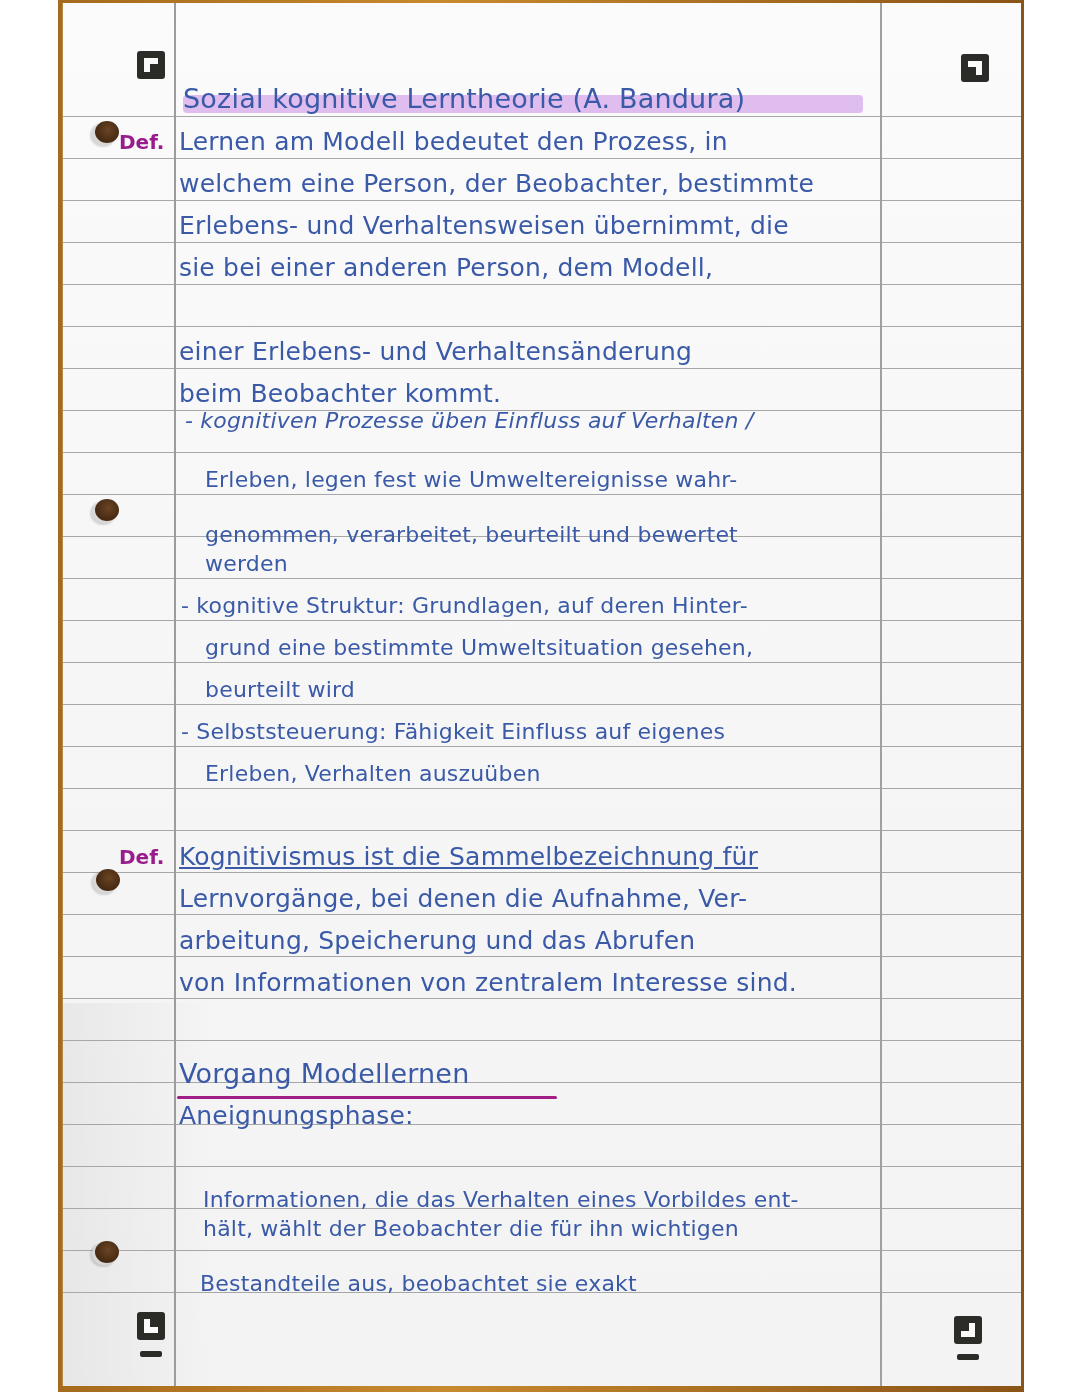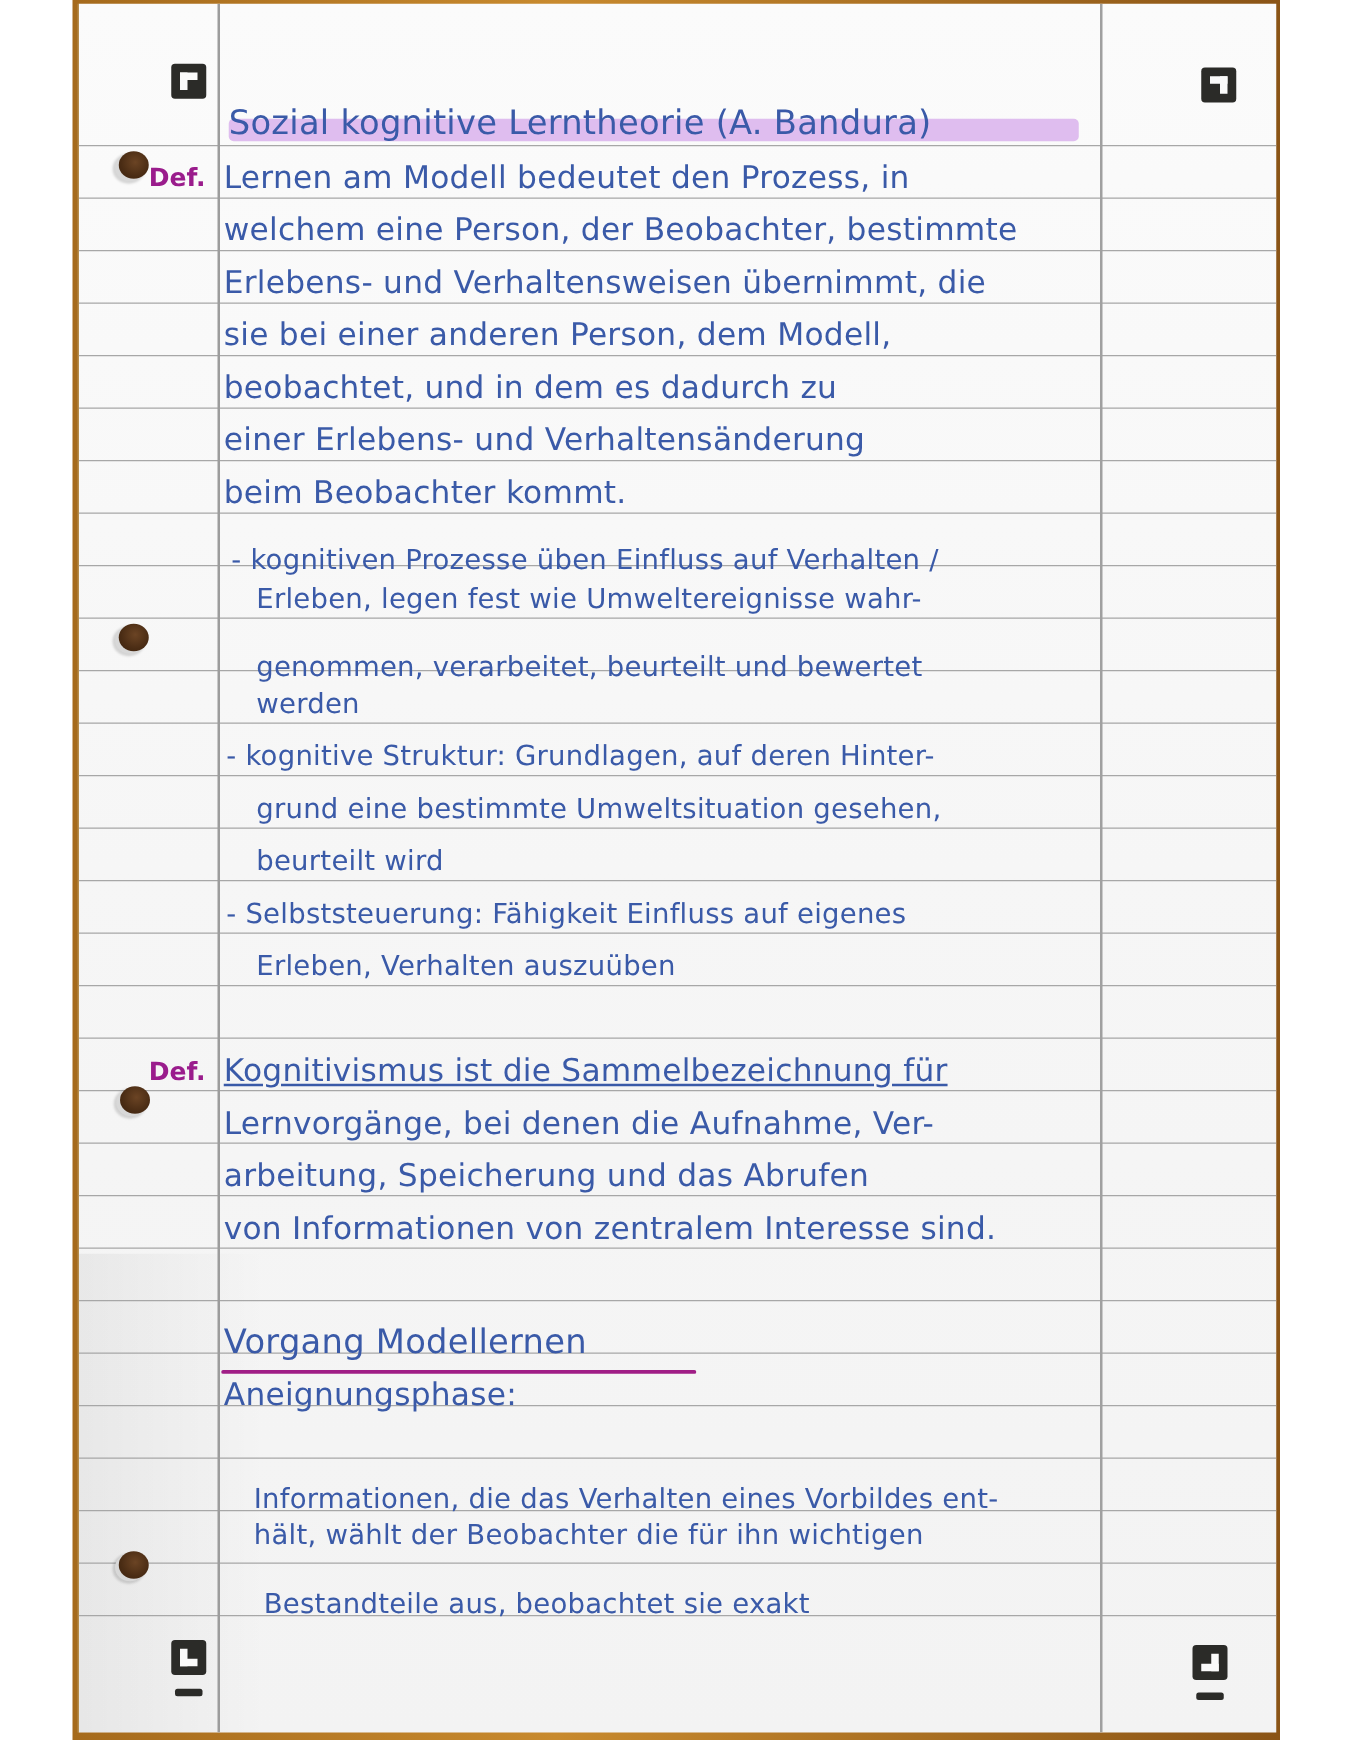--- a/index.html
+++ b/index.html
@@ -130,25 +130,24 @@
   <div class="marker-bar" style="left:894px; top:1351px"></div>
 
   <div class="title-hl"></div>
   <div class="hw" style="left:120px; top:80px; font-size:27px;">Sozial kognitive Lerntheorie (A. Bandura)</div>
 
   <div class="def" style="left:56px; top:123px;">Def.</div>
   <div class="hw" style="left:116px; top:123px;">Lernen am Modell bedeutet den Prozess, in</div>
   <div class="hw" style="left:116px; top:165px;">welchem eine Person, der Beobachter, bestimmte</div>
   <div class="hw" style="left:116px; top:207px;">Erlebens- und Verhaltensweisen übernimmt, die</div>
   <div class="hw" style="left:116px; top:249px;">sie bei einer anderen Person, dem Modell,</div>
-  <div class="hw" style="left:116px; top:291px;">beobachtet, und in dem es dadurch zu</div>
   <div class="hw" style="left:116px; top:333px;">einer Erlebens- und Verhaltensänderung</div>
   <div class="hw" style="left:116px; top:375px;">beim Beobachter kommt.</div>
 
-  <div class="hw sm" style="left:122px; top:430px;">- kognitiven Prozesse üben Einfluss auf Verhalten /</div>
+  <div class="hw sm" style="left:122px; top:402px;font-style:italic;">- kognitiven Prozesse üben Einfluss auf Verhalten /</div>
   <div class="hw sm" style="left:142px; top:461px;text-align:center;">Erleben, legen fest wie Umweltereignisse wahr-</div>
   <div class="hw sm" style="left:142px; top:503px;margin-top:13px;">genommen, verarbeitet, beurteilt und bewertet</div>
   <div class="hw sm" style="left:142px; top:545px;">werden</div>
 
   <div class="hw sm" style="left:118px; top:587px;">- kognitive Struktur: Grundlagen, auf deren Hinter-</div>
   <div class="hw sm" style="left:142px; top:629px;">grund eine bestimmte Umweltsituation gesehen,</div>
   <div class="hw sm" style="left:142px; top:671px;">beurteilt wird</div>
 
   <div class="hw sm" style="left:118px; top:713px;">- Selbststeuerung: Fähigkeit Einfluss auf eigenes</div>
   <div class="hw sm" style="left:142px; top:755px;">Erleben, Verhalten auszuüben</div>
@@ -157,14 +156,14 @@
   <div class="hw" style="left:116px; top:838px;text-decoration:underline;">Kognitivismus ist die Sammelbezeichnung für</div>
   <div class="hw" style="left:116px; top:880px;">Lernvorgänge, bei denen die Aufnahme, Ver-</div>
   <div class="hw" style="left:116px; top:922px;">arbeitung, Speicherung und das Abrufen</div>
   <div class="hw" style="left:116px; top:964px;">von Informationen von zentralem Interesse sind.</div>
 
   <div class="hw" style="left:116px; top:1055px; font-size:27px;">Vorgang Modellernen</div>
   <div class="sub-underline"></div>
   <div class="hw" style="left:116px; top:1097px;">Aneignungsphase:</div>
   <div class="hw sm" style="left:140px; top:1181px;">Informationen, die das Verhalten eines Vorbildes ent-</div>
   <div class="hw sm" style="left:140px; top:1210px;">hält, wählt der Beobachter die für ihn wichtigen</div>
-  <div class="hw sm" style="left:148px; top:1265px;">Bestandteile aus, beobachtet sie exakt</div>
+  <div class="hw sm" style="left:137px; top:1265px;">Bestandteile aus, beobachtet sie exakt</div>
 </div>
 
 </body></html>

